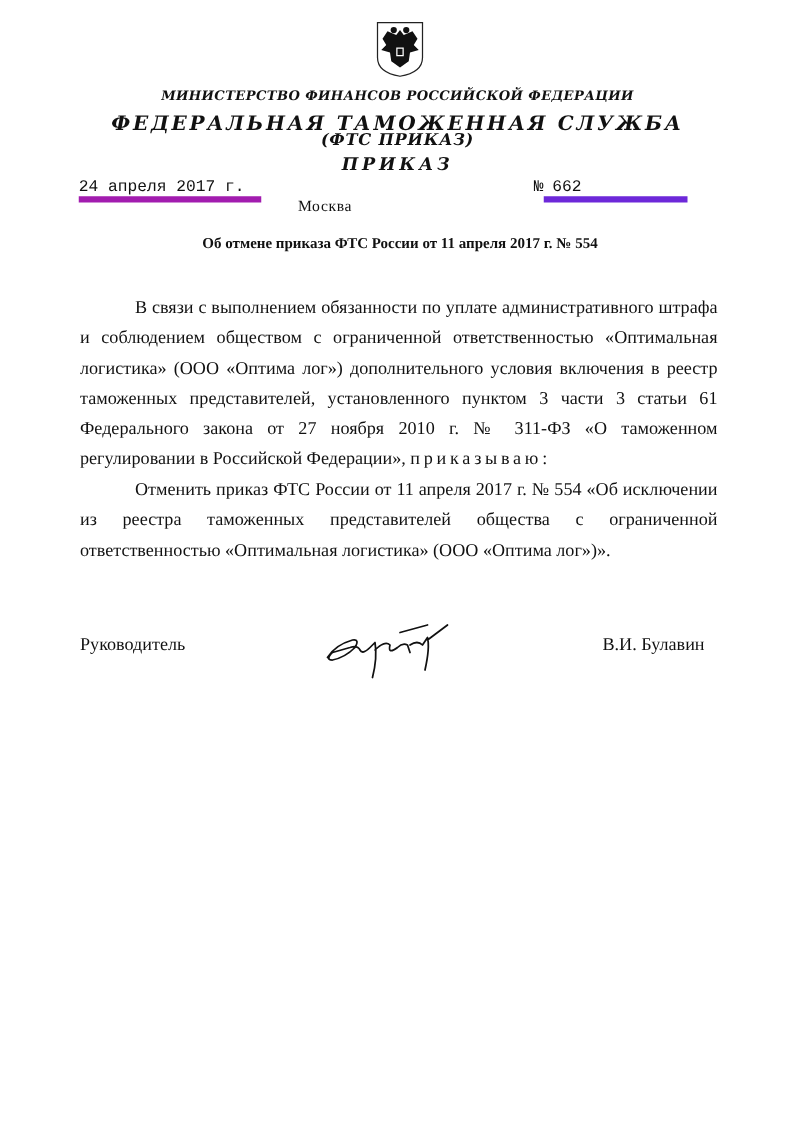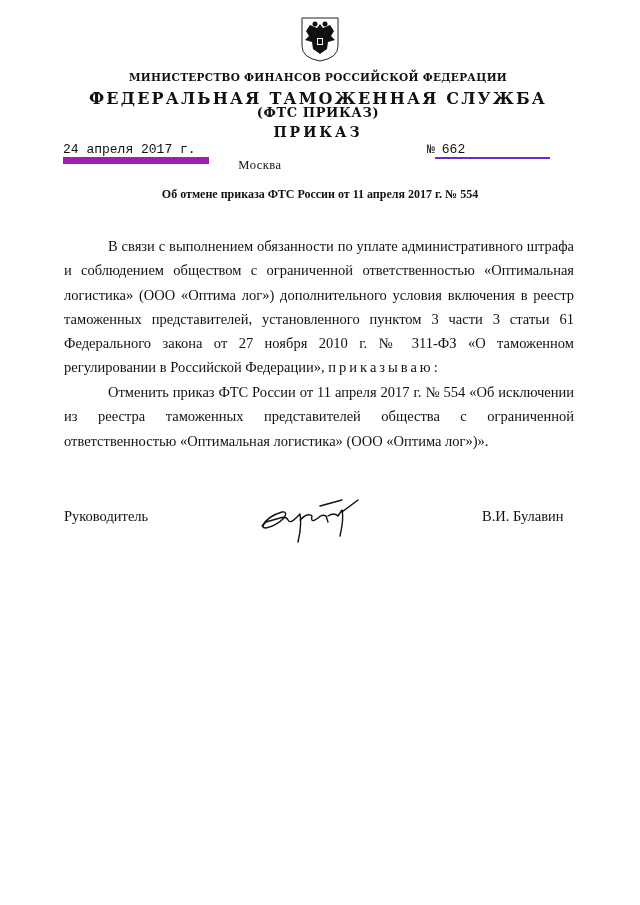--- a/index.html
+++ b/index.html
@@ -1,26 +1,26 @@
 <!DOCTYPE html>
 <html><head>
 <meta charset="utf-8">
 <style>
   html, body { margin: 0; padding: 0; background: #ffffff; }
   body { width: 640px; height: 905px; position: relative; overflow: hidden; color: #111; font-family: "Liberation Serif", serif; }
   .abs { position: absolute; }
   .emblem { left: 300px; top: 16px; width: 40px; height: 46px; }
-  .hdr { left: 0; width: 636px; text-align: center; font-weight: bold; font-family: "DejaVu Serif", serif; }
+  .hdr { left: 0; width: 636px; text-align: center; font-weight: bold; font-family: "DejaVu Serif", serif; font-style: italic; }
   .ministry { top: 71px; font-size: 10.5px; letter-spacing: 0.3px; }
   .service { top: 89px; font-size: 16px; letter-spacing: 2.2px; }
   .service-abbr { top: 105px; font-size: 13px; letter-spacing: 0.6px; }
   .order { top: 124px; font-size: 14px; letter-spacing: 3px; }
-  .date { left: 63px; top: 142px; font-family: "Liberation Mono", monospace; font-size: 13px; border-bottom: 7px solid #a21caf; width: 146px; line-height: 15px; }
+  .date { left: 63px; top: 142px; font-family: "Liberation Mono", monospace; font-size: 13px; border-bottom: 5px solid #a21caf; width: 146px; line-height: 15px; }
   .num { left: 427px; top: 142px; font-family: "Liberation Mono", monospace; font-size: 13px; width: 143px; line-height: 15px; }
-  .num .line { display: inline-block; border-bottom: 2px solid #6d28d9; width: 108px; padding-left: 7px; }
+  .num .line { display: inline-block; border-bottom: 5px solid #6d28d9; width: 108px; padding-left: 7px; }
   .city { left: 0; width: 520px; text-align: center; top: 158px; font-size: 12.5px; letter-spacing: 0.5px; }
   .title { left: 0; width: 640px; text-align: center; top: 187px; font-size: 12px; font-weight: bold; }
   .body { left: 64px; width: 510px; font-size: 14.5px; line-height: 24.3px; text-align: justify; }
   .p1 { top: 234px; }
   .p2 { top: 380px; }
   .body p { margin: 0; text-indent: 44px; text-align-last: left; }
   .spaced { letter-spacing: 3px; }
   .role { left: 64px; top: 508px; font-size: 14.5px; }
   .signature { left: 258px; top: 498px; width: 112px; height: 50px; }
   .signer { left: 482px; top: 508px; font-size: 14.5px; }

